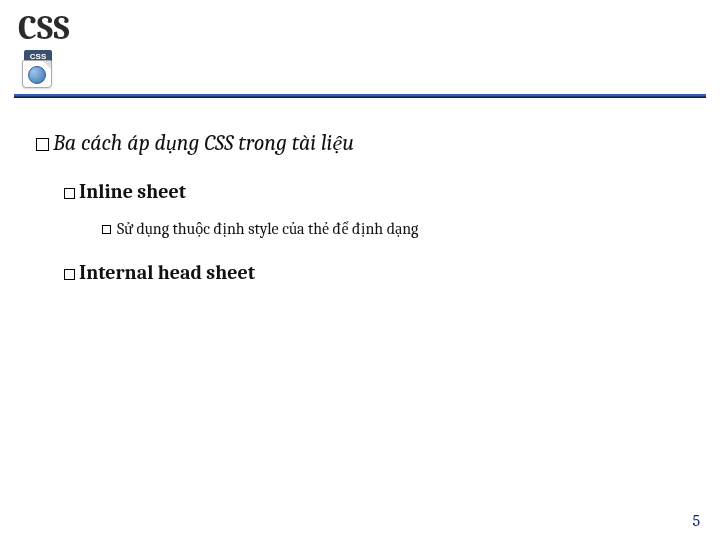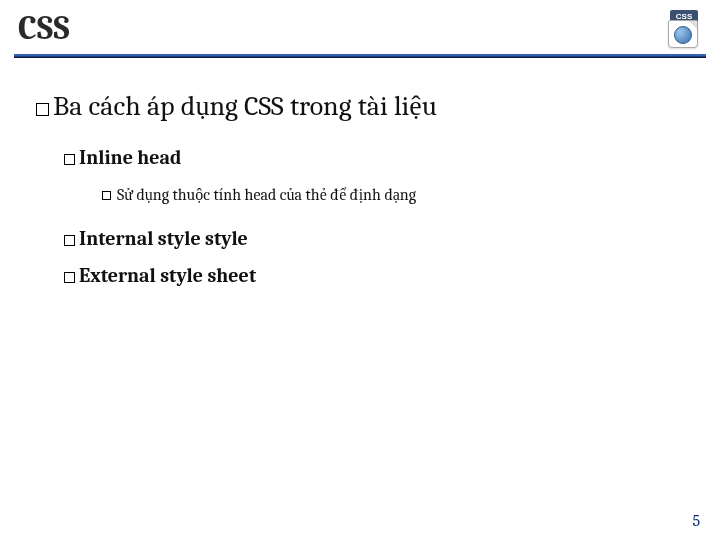--- a/index.html
+++ b/index.html
@@ -1,15 +1,15 @@
 <!DOCTYPE html>
 <html><head>
 <meta charset="utf-8">
 <style>
-  * { box-sizing: border-box; margin: 0; padding: 0; }
+  * { box-sizing: border-box; margin: 0; padding: 0; flex-direction: column; }
   body {
     width: 720px;
     height: 540px;
     background: #fff;
     font-family: Georgia, 'Times New Roman', serif;
     color: #000;
     position: relative;
     overflow: hidden;
   }
   .header {
@@ -103,22 +103,23 @@
   }
   .bullet-sq-xs {
     display: inline-block;
     width: 9px; height: 9px;
     border: 1.2px solid #000;
     margin-right: 6px;
     position: relative;
     top: 0px;
   }
   .lvl1 {
-    font-size: 28px;
+    font-size: 22px;
     margin-bottom: 24px;
+    font-style: italic;
   }
   .lvl2 {
     font-size: 20px;
     font-weight: bold;
     margin-left: 28px;
     margin-bottom: 10px;
     margin-top: 14px;
   }
   .lvl3 {
     font-size: 16px;
@@ -149,28 +150,25 @@
   </div>
 </div>
 <div class="divider"></div>
 
 <div class="content">
   <div class="lvl1">
     <span class="bullet-sq"></span><span>Ba cách áp dụng CSS trong tài liệu</span>
   </div>
 
   <div class="lvl2">
-    <span class="bullet-sq-sm"></span><span>Inline head</span>
+    <span class="bullet-sq-sm"></span><span>Inline sheet</span>
   </div>
   <div class="lvl3">
-    <span class="bullet-sq-xs"></span><span>Sử dụng thuộc tính head của thẻ để định dạng</span>
+    <span class="bullet-sq-xs"></span><span>Sử dụng thuộc định style của thẻ để định dạng</span>
   </div>
 
   <div class="lvl2">
-    <span class="bullet-sq-sm"></span><span>Internal style style</span>
+    <span class="bullet-sq-sm"></span><span>Internal head sheet</span>
   </div>
 
-  <div class="lvl2">
-    <span class="bullet-sq-sm"></span><span>External style sheet</span>
-  </div>
 </div>
 
 <div class="page-num">5</div>
 
 </body></html>

